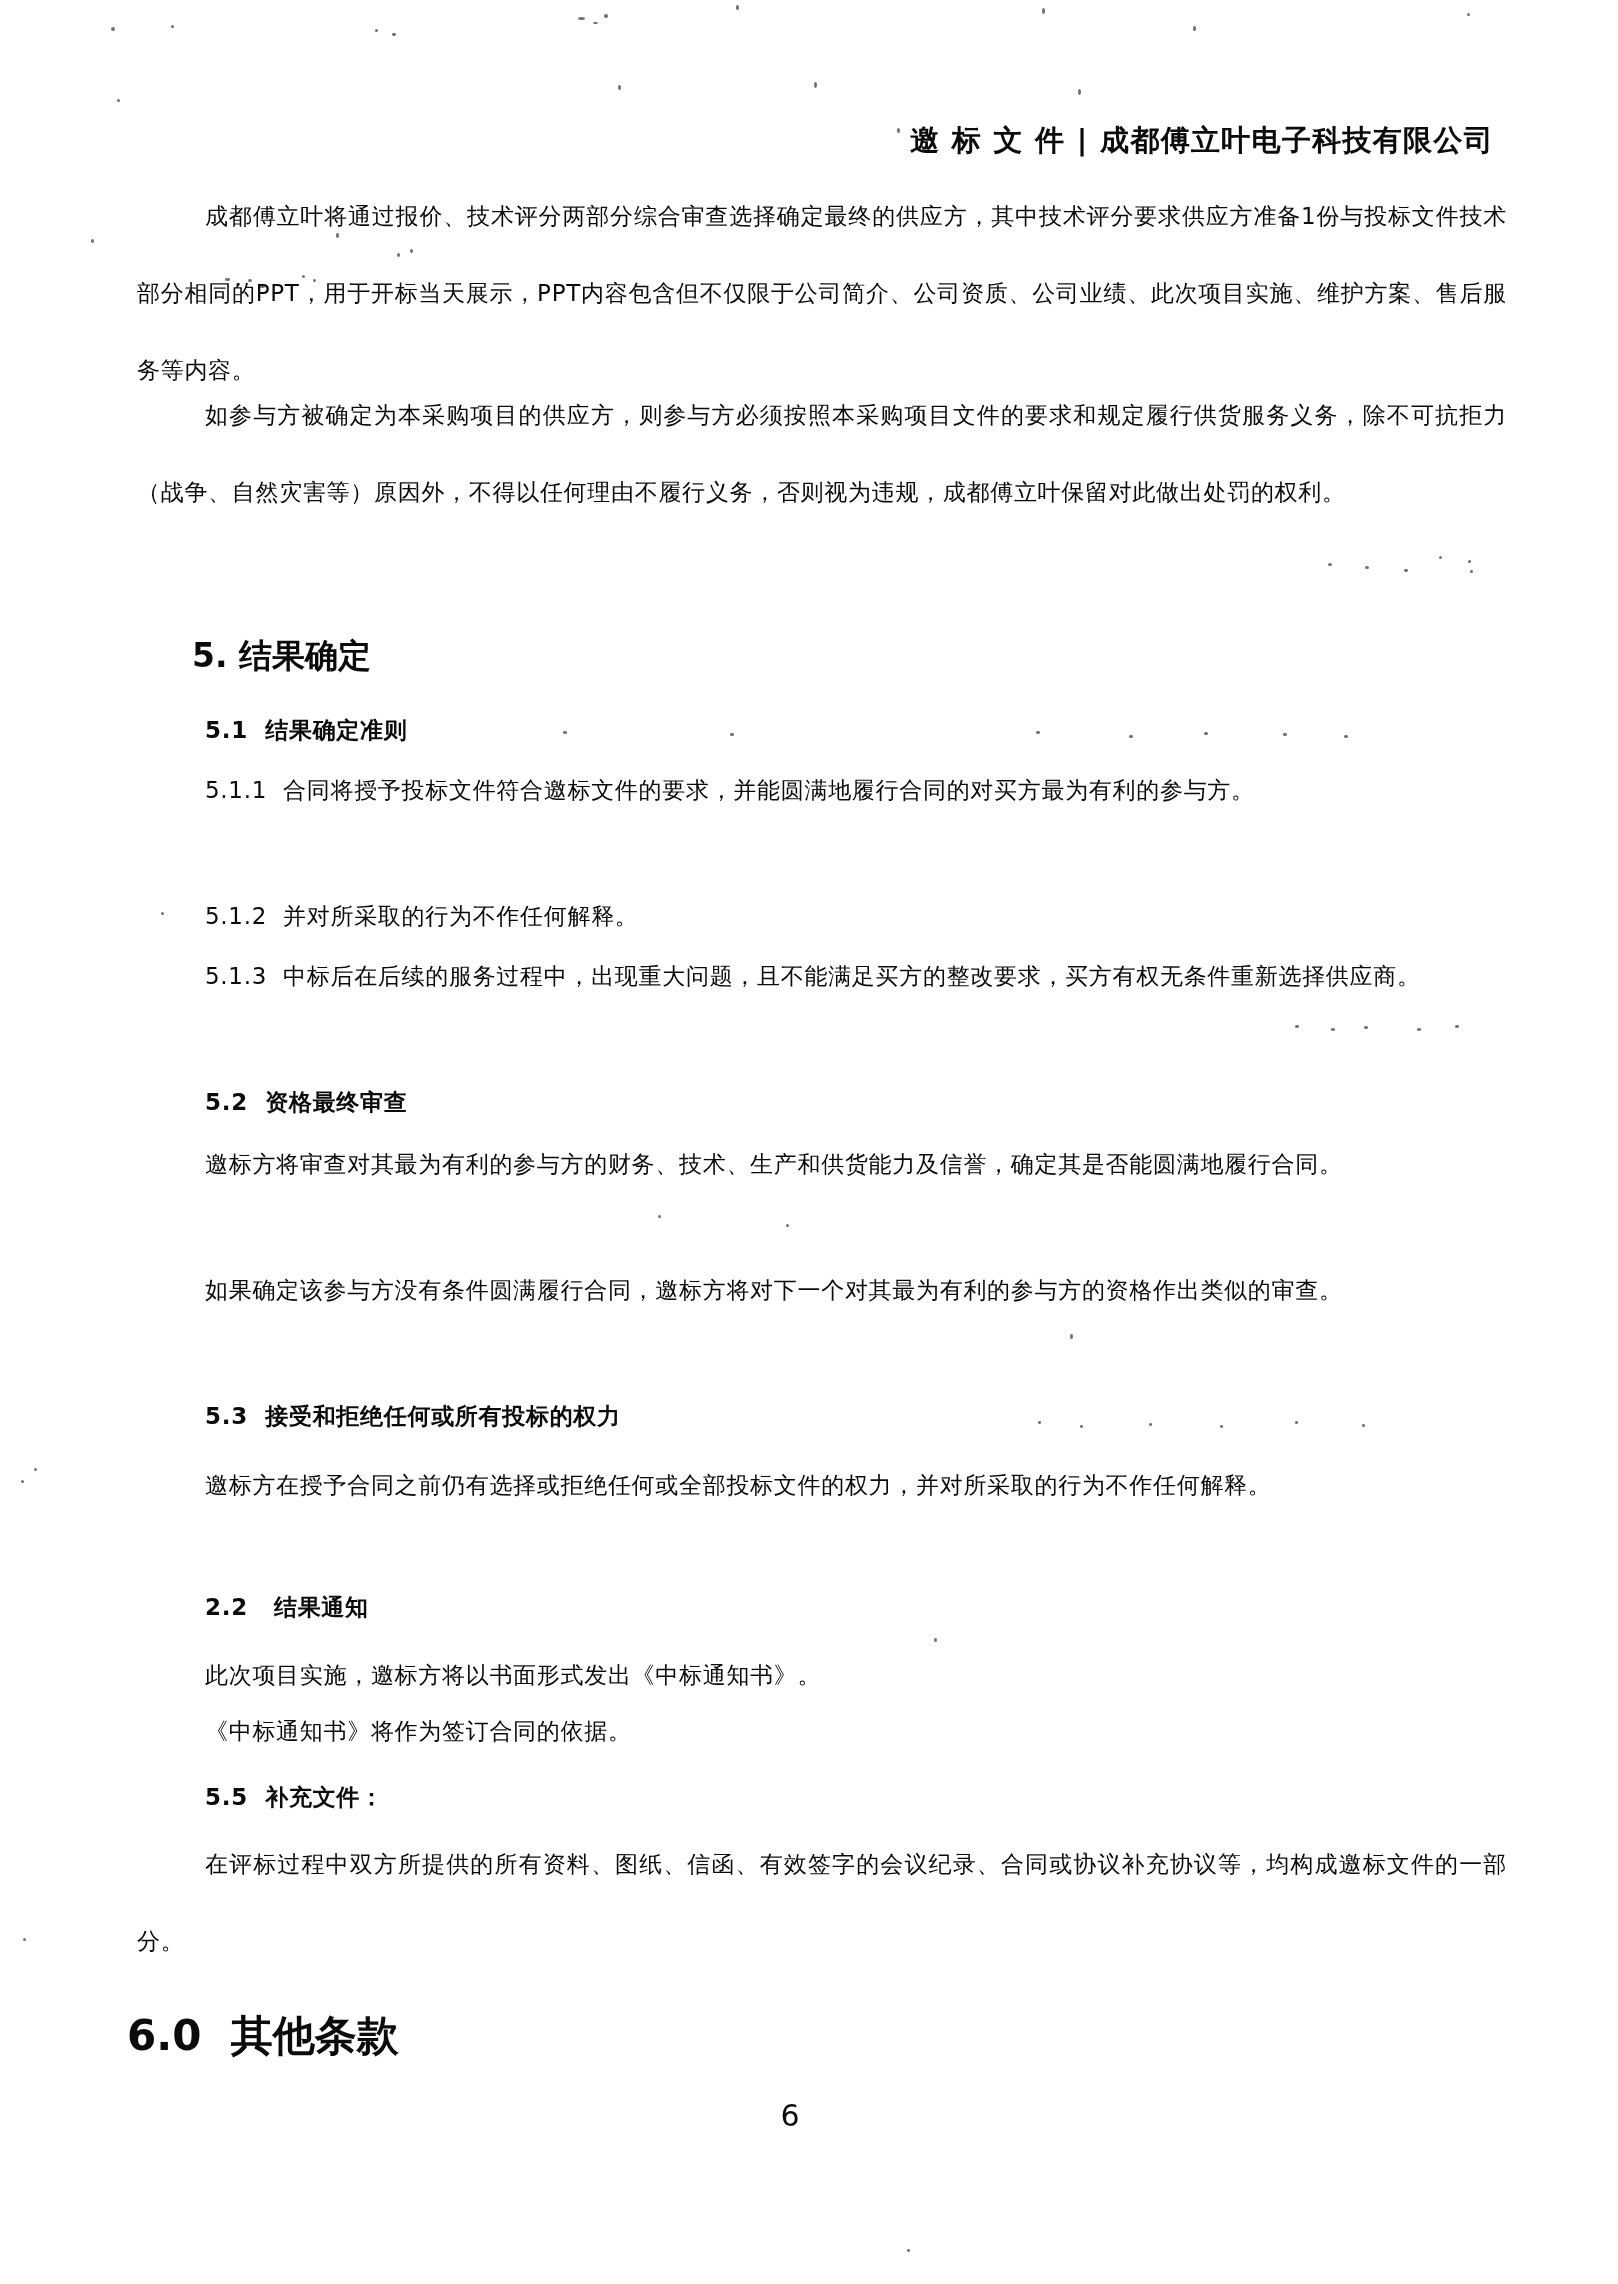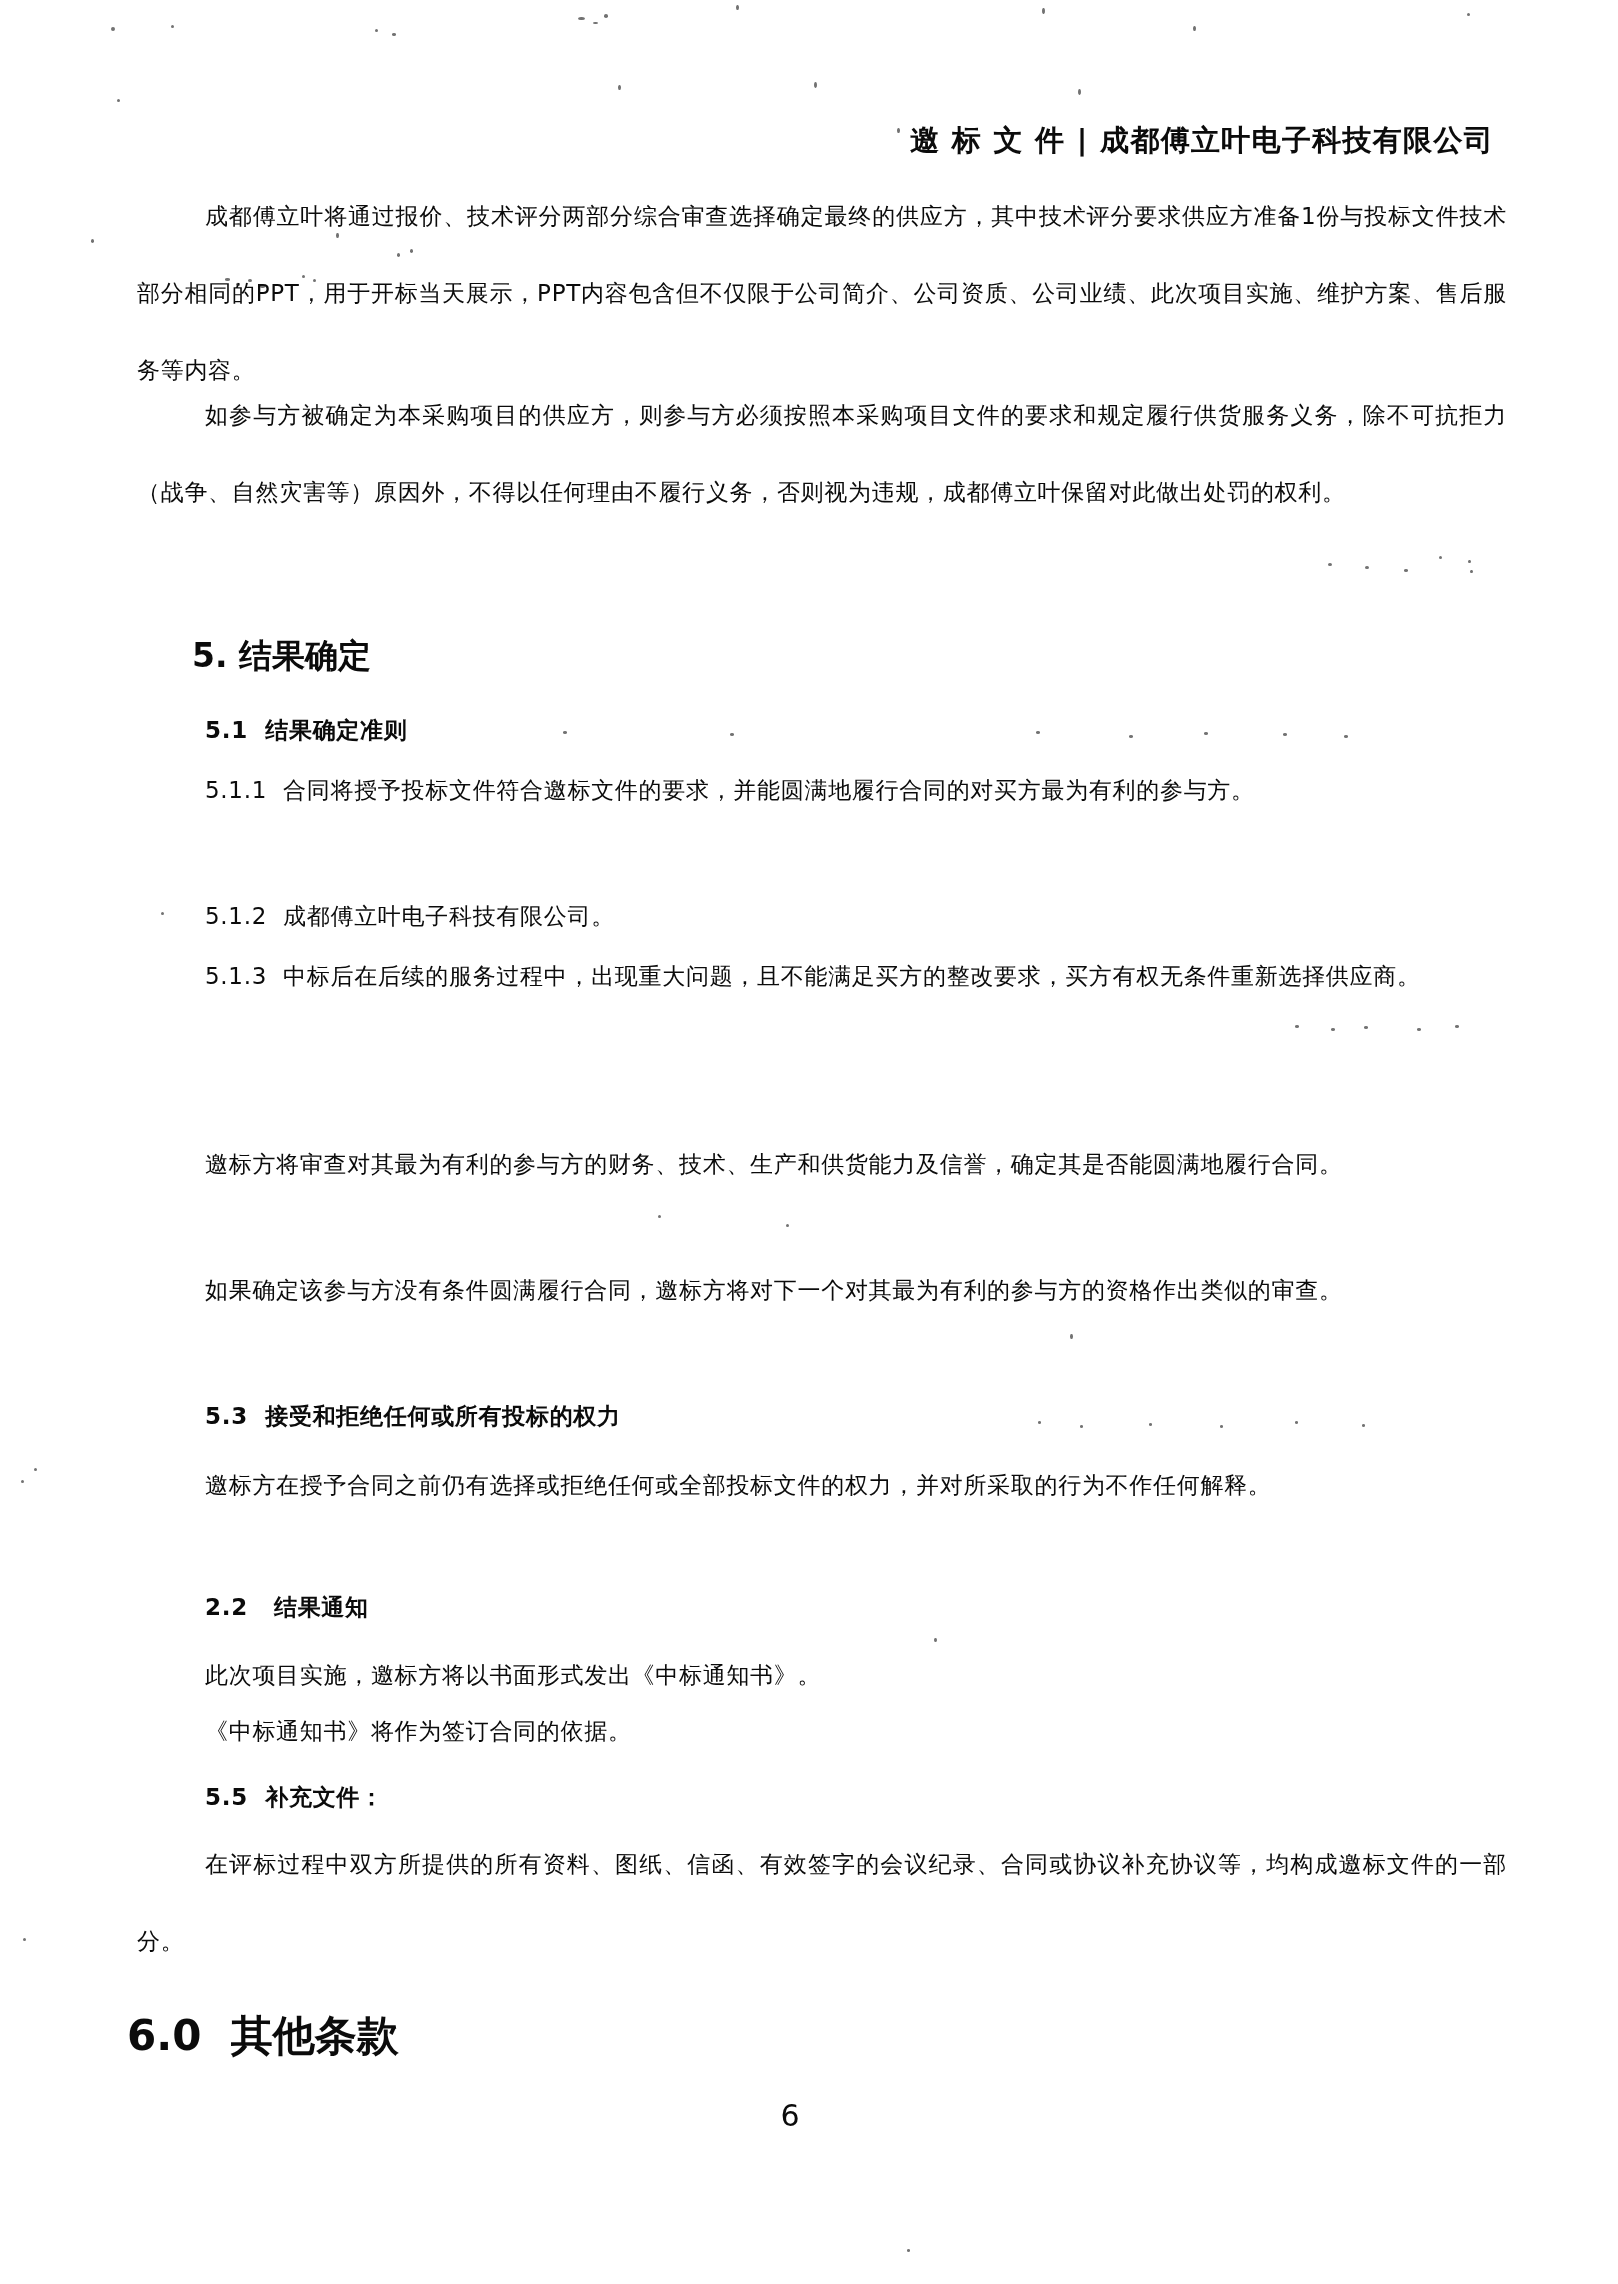--- a/index.html
+++ b/index.html
@@ -56,23 +56,24 @@
 <div class="page">
 
   <div class="hdr">邀 标 文 件 | 成都傅立叶电子科技有限公司</div>
 
   <div class="blk indent" style="top:178px">成都傅立叶将通过报价、技术评分两部分综合审查选择确定最终的供应方，其中技术评分要求供应方准备1份与投标文件技术部分相同的PPT，用于开标当天展示，PPT内容包含但不仅限于公司简介、公司资质、公司业绩、此次项目实施、维护方案、售后服务等内容。</div>
   <div class="blk indent" style="top:377px">如参与方被确定为本采购项目的供应方，则参与方必须按照本采购项目文件的要求和规定履行供货服务义务，除不可抗拒力（战争、自然灾害等）原因外，不得以任何理由不履行义务，否则视为违规，成都傅立叶保留对此做出处罚的权利。</div>
 
   <div class="h5" style="top:625px">5. 结果确定</div>
   <div class="blk indent h" style="top:692px">5.1  结果确定准则</div>
   <div class="blk indent" style="top:752px">5.1.1  合同将授予投标文件符合邀标文件的要求，并能圆满地履行合同的对买方最为有利的参与方。</div>
-  <div class="blk indent" style="top:878px">5.1.2  成都傅立叶电子科技有限公司。</div>
+  <div class="blk indent" style="top:878px">5.1.2  并对所采取的行为不作任何解释。</div>
   <div class="blk indent" style="top:938px">5.1.3  中标后在后续的服务过程中，出现重大问题，且不能满足买方的整改要求，买方有权无条件重新选择供应商。</div>
 
+  <div class="blk indent h" style="top:1064px">5.2  资格最终审查</div>
   <div class="blk indent" style="top:1126px">邀标方将审查对其最为有利的参与方的财务、技术、生产和供货能力及信誉，确定其是否能圆满地履行合同。</div>
   <div class="blk indent" style="top:1252px">如果确定该参与方没有条件圆满履行合同，邀标方将对下一个对其最为有利的参与方的资格作出类似的审查。</div>
 
   <div class="blk indent h" style="top:1378px">5.3  接受和拒绝任何或所有投标的权力</div>
   <div class="blk indent" style="top:1447px">邀标方在授予合同之前仍有选择或拒绝任何或全部投标文件的权力，并对所采取的行为不作任何解释。</div>
 
   <div class="blk indent h" style="top:1569px">2.2   结果通知</div>
   <div class="blk indent" style="top:1637px">此次项目实施，邀标方将以书面形式发出《中标通知书》。</div>
   <div class="blk indent" style="top:1693px">《中标通知书》将作为签订合同的依据。</div>
 

